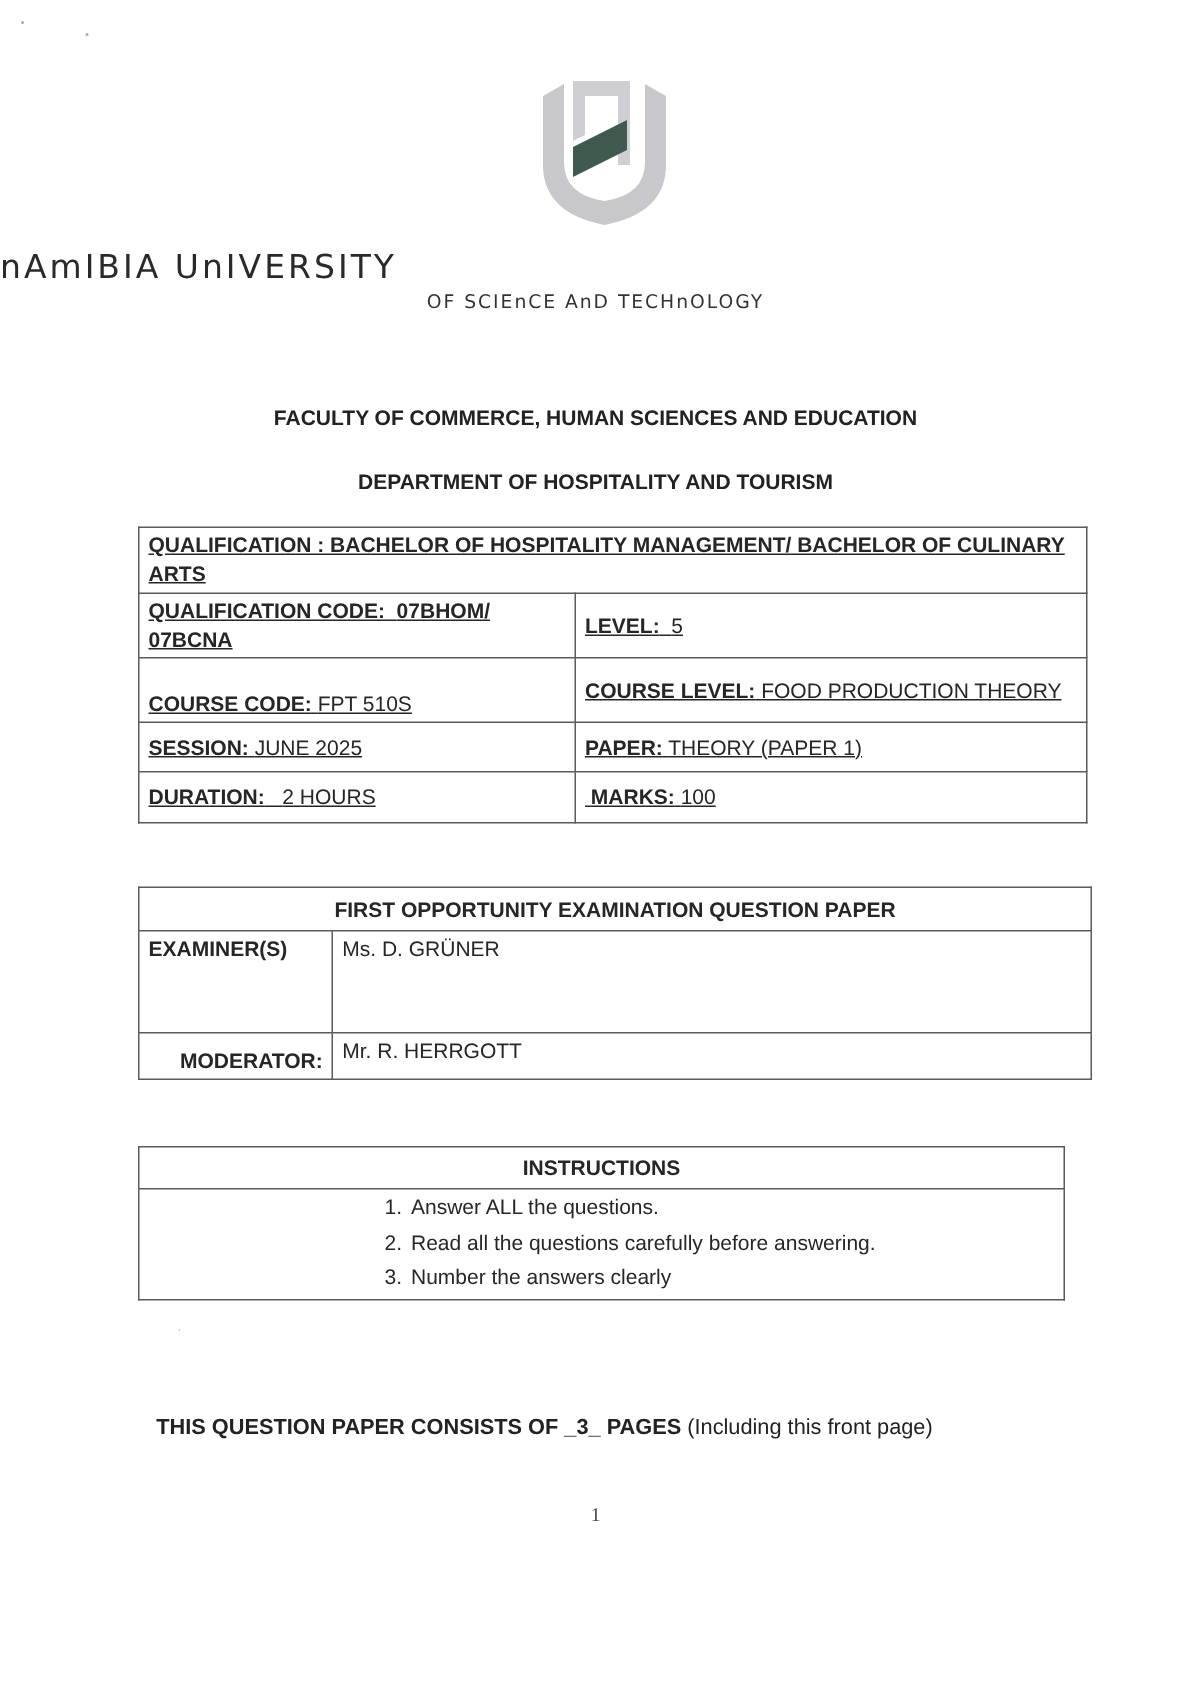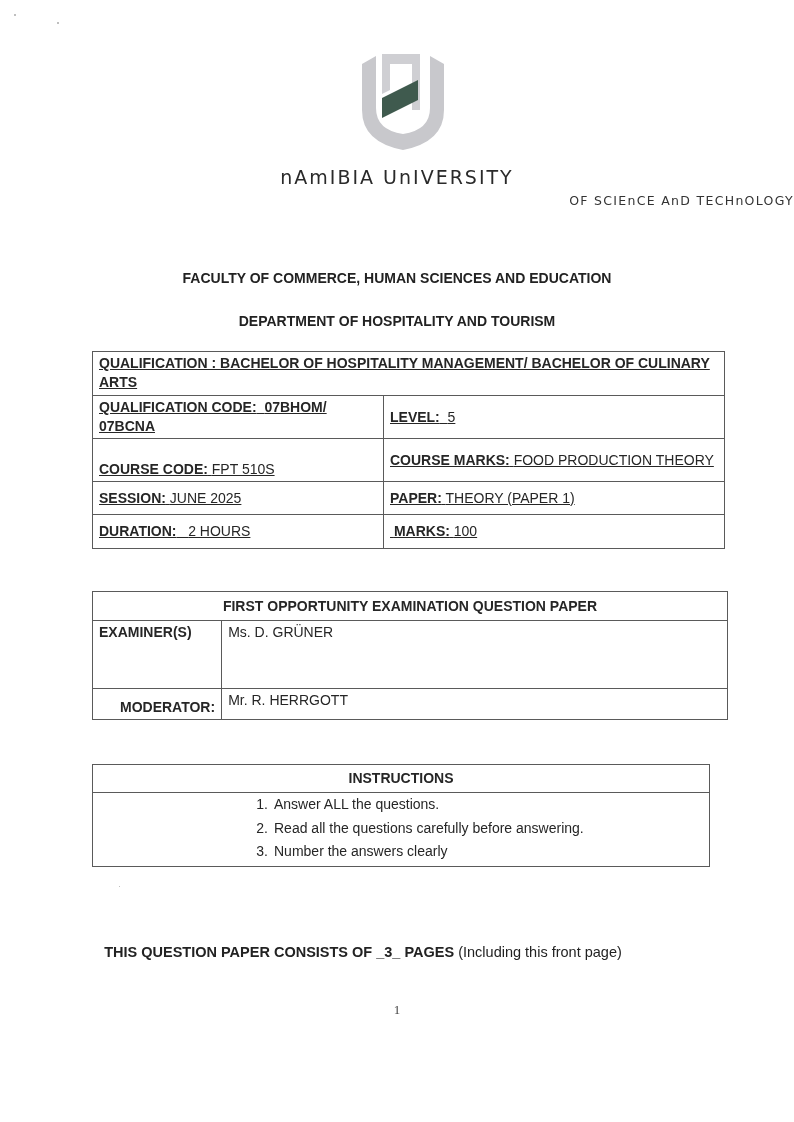--- a/index.html
+++ b/index.html
@@ -3,26 +3,26 @@
 <meta charset="utf-8">
 <style>
   html, body { margin: 0; padding: 0; background: #ffffff; }
   body {
     width: 794px; height: 1122px; position: relative; overflow: hidden;
     font-family: "Liberation Sans", sans-serif; color: #1e1e1e;
   }
   .abs { position: absolute; }
   .logo { left: 358px; top: 50px; width: 90px; height: 100px; }
   .uni-name {
-    left: 0; width: 794px; top: 166px; text-align: center;
-    font-family: "DejaVu Sans", sans-serif; font-size: 19px; letter-spacing: 2px;
+    left: 0; width: 794px; top: 166px; 
+    font-family: "DejaVu Sans", sans-serif; font-size: 22px; letter-spacing: 2px;
     color: #2a2a2a;
   }
   .uni-sub {
-    left: 0; width: 794px; top: 193px; text-align: right;
+    left: 0; width: 794px; top: 193px; text-align: center;
     font-family: "DejaVu Sans", sans-serif; font-size: 12.5px; letter-spacing: 1.3px;
     color: #333;
   }
   .heading {
     left: 0; width: 794px; text-align: center; font-weight: bold; font-size: 14px;
     color: #222;
   }
   .faculty { top: 270px; }
   .dept { top: 313px; }
 
@@ -75,21 +75,21 @@
   <tbody>
       <tr style="height:44px;">
     <td colspan="2"><b>QUALIFICATION : BACHELOR OF HOSPITALITY MANAGEMENT/ BACHELOR OF CULINARY ARTS</b></td>
   </tr>
   <tr style="height:43px;">
     <td style="width:278px;"><b>QUALIFICATION CODE:</b>&nbsp;&nbsp;<b>07BHOM/ 07BCNA</b></td>
     <td style="vertical-align:middle;"><b>LEVEL:</b>&nbsp; <span>5</span></td>
   </tr>
   <tr style="height:43px;">
     <td style="vertical-align:bottom;"><b>COURSE CODE:</b> <span>FPT 510S</span></td>
-    <td style="vertical-align:middle;"><b>COURSE MARKS:</b> <span>FOOD PRODUCTION THEORY</span></td>
+    <td style="vertical-align:middle;"><b>COURSE LEVEL:</b> <span>FOOD PRODUCTION THEORY</span></td>
   </tr>
   <tr style="height:33px;">
     <td style="vertical-align:middle;"><b>SESSION:</b> <span>JUNE 2025</span></td>
     <td style="vertical-align:middle;"><b>PAPER:</b> <span>THEORY (PAPER 1)</span></td>
   </tr>
   <tr style="height:34px;">
     <td style="vertical-align:middle;"><b>DURATION:</b>&nbsp;&nbsp; <span>2 HOURS</span></td>
     <td style="vertical-align:middle;">&nbsp;<b>MARKS:</b> <span>100</span></td>
   </tr>
 </tbody>

